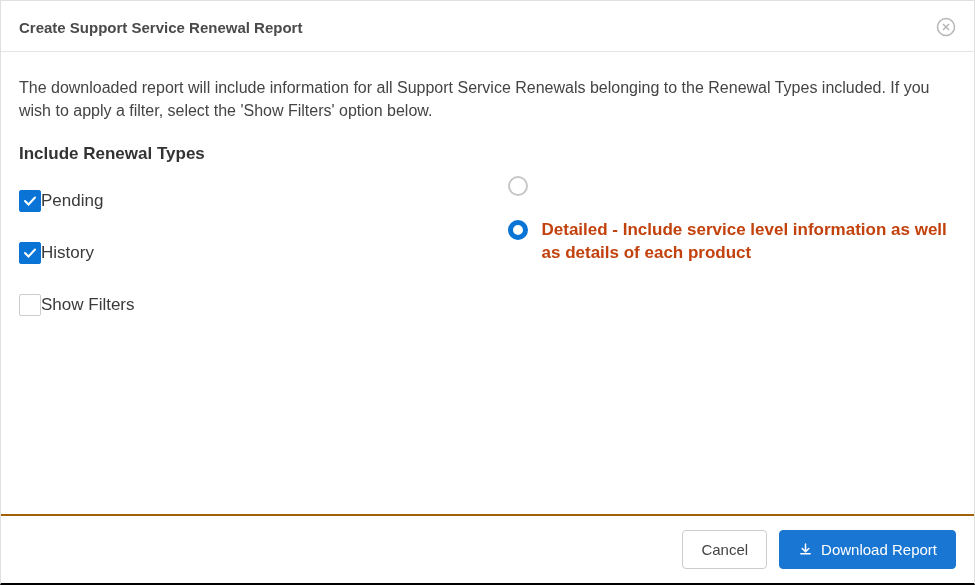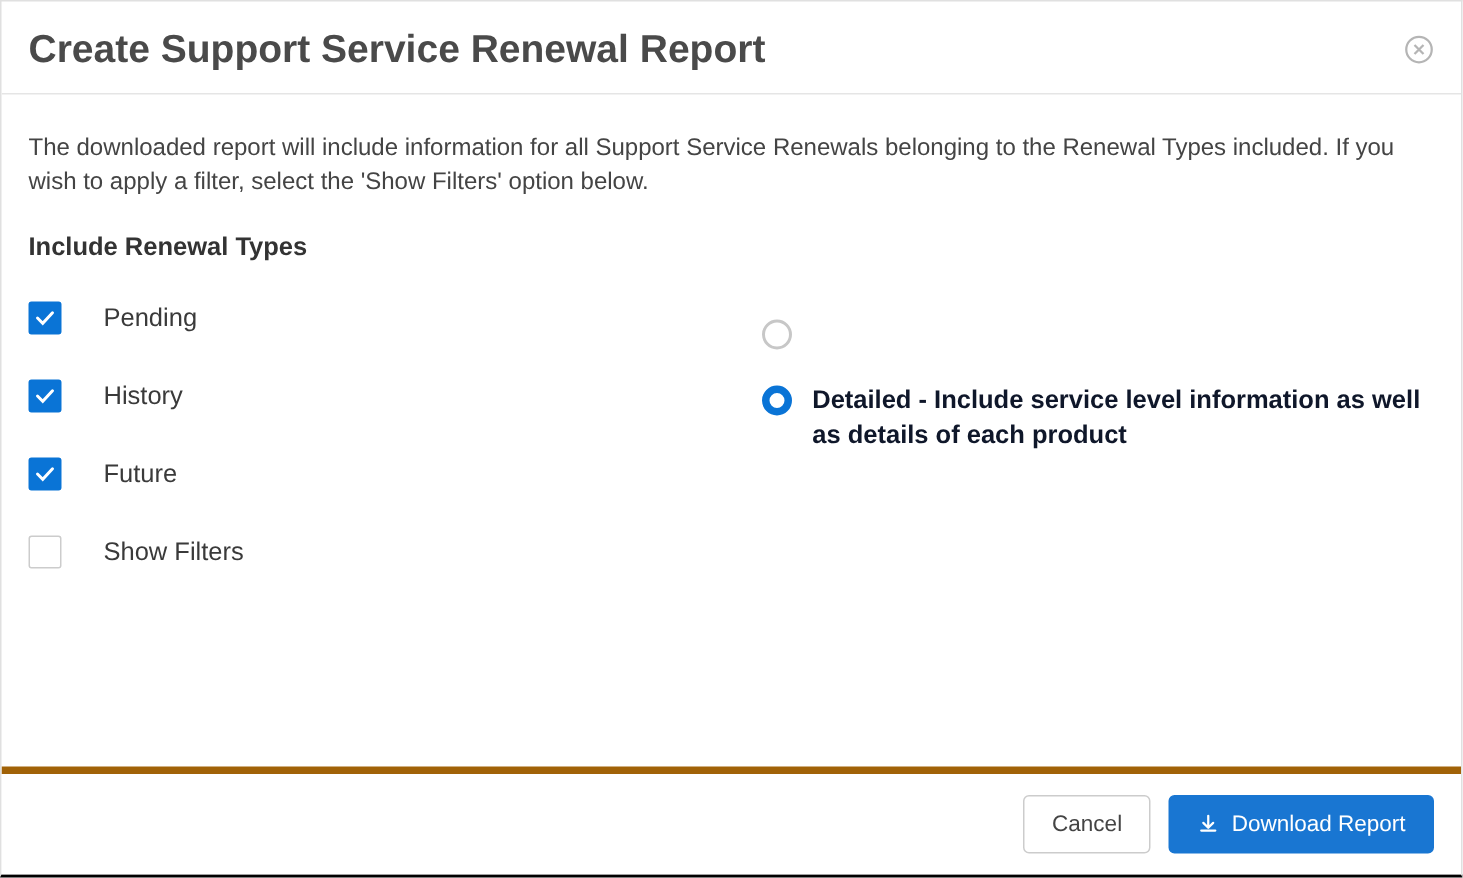--- a/index.html
+++ b/index.html
@@ -15,21 +15,21 @@
     overflow: hidden;
   }
   .header {
     display: flex;
     align-items: center;
     justify-content: space-between;
     padding: 16px 18px 14px 18px;
     border-bottom: 1px solid #e5e5e5;
   }
   .title {
-    font-size: 26px;
+    font-size: 15px;
     font-weight: 600;
     color: #4a4a4a;
   }
   .close-btn {
     width: 20px; height: 20px;
     display: flex; align-items: center; justify-content: center;
     cursor: pointer;
     color: #b5b5b5;
   }
   .body {
@@ -49,21 +49,21 @@
   .col { flex: 1; }
   .section-heading {
     font-size: 17px;
     font-weight: 700;
     color: #333;
     margin-bottom: 26px;
   }
   .check-row {
     display: flex;
     align-items: center;
-    gap: 28px;
+    gap: 0;
     margin-bottom: 30px;
   }
   .check-row.lastblock { margin-bottom: 0; }
   .checkbox {
     width: 22px; height: 22px;
     border: 1px solid #ccc;
     border-radius: 2px;
     display: flex; align-items: center; justify-content: center;
     cursor: pointer;
     flex-shrink: 0;
@@ -93,25 +93,25 @@
     margin-top: 2px;
   }
   .radio.selected {
     border: 5px solid #0a74d6;
   }
   .radio-label {
     font-size: 17px;
     color: #3a3a3a;
     line-height: 1.4;
   }
-  .radio-label.sel { font-weight: 700; color: #0f172a; }
+  .radio-label.sel { font-weight: 700; color: #c2410c; }
   .footer {
     position: absolute;
     bottom: 0; left: 0; right: 0;
-    border-top: 5px solid #a16207;
+    border-top: 2px solid #a16207;
     padding: 14px 18px;
     display: flex;
     justify-content: flex-end;
     gap: 12px;
     background: #fff;
   }
   .btn {
     font-size: 15px;
     padding: 10px 18px;
     border-radius: 4px;
@@ -162,28 +162,20 @@
 
       <div class="check-row">
         <div class="checkbox checked">
           <svg viewBox="0 0 14 14">
               <path d="M2 7 L5.5 10.5 L12 3.5" stroke="#fff" stroke-width="2" fill="none" stroke-linecap="round"></path>
             </svg>
         </div>
         <span class="check-label">History</span>
       </div>
 
-      <div class="check-row">
-        <div class="checkbox checked">
-          <svg viewBox="0 0 14 14">
-              <path d="M2 7 L5.5 10.5 L12 3.5" stroke="#fff" stroke-width="2" fill="none" stroke-linecap="round"></path>
-            </svg>
-        </div>
-        <span class="check-label">Future</span>
-      </div>
 
       <div class="check-row lastblock">
         <div class="checkbox"></div>
         <span class="check-label">Show Filters</span>
       </div>
     </div>
 
     <div class="col">
 
       <div class="radio-row">

